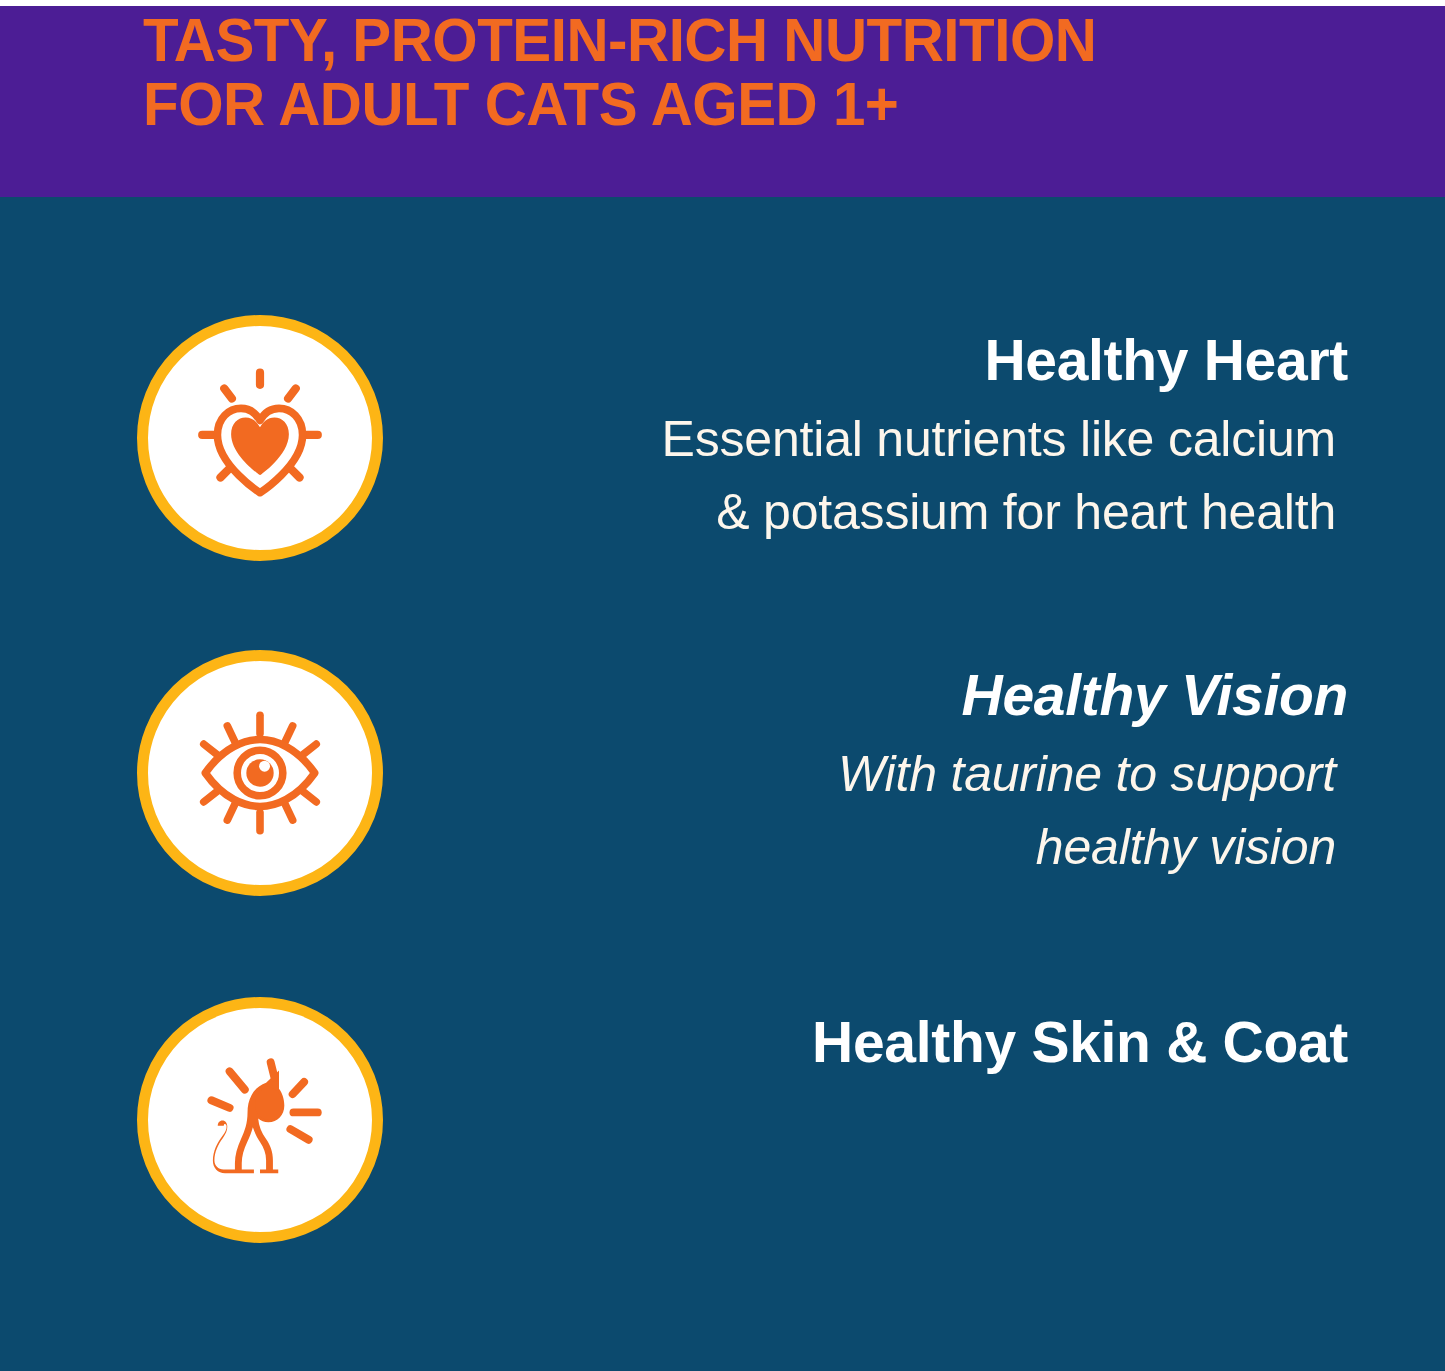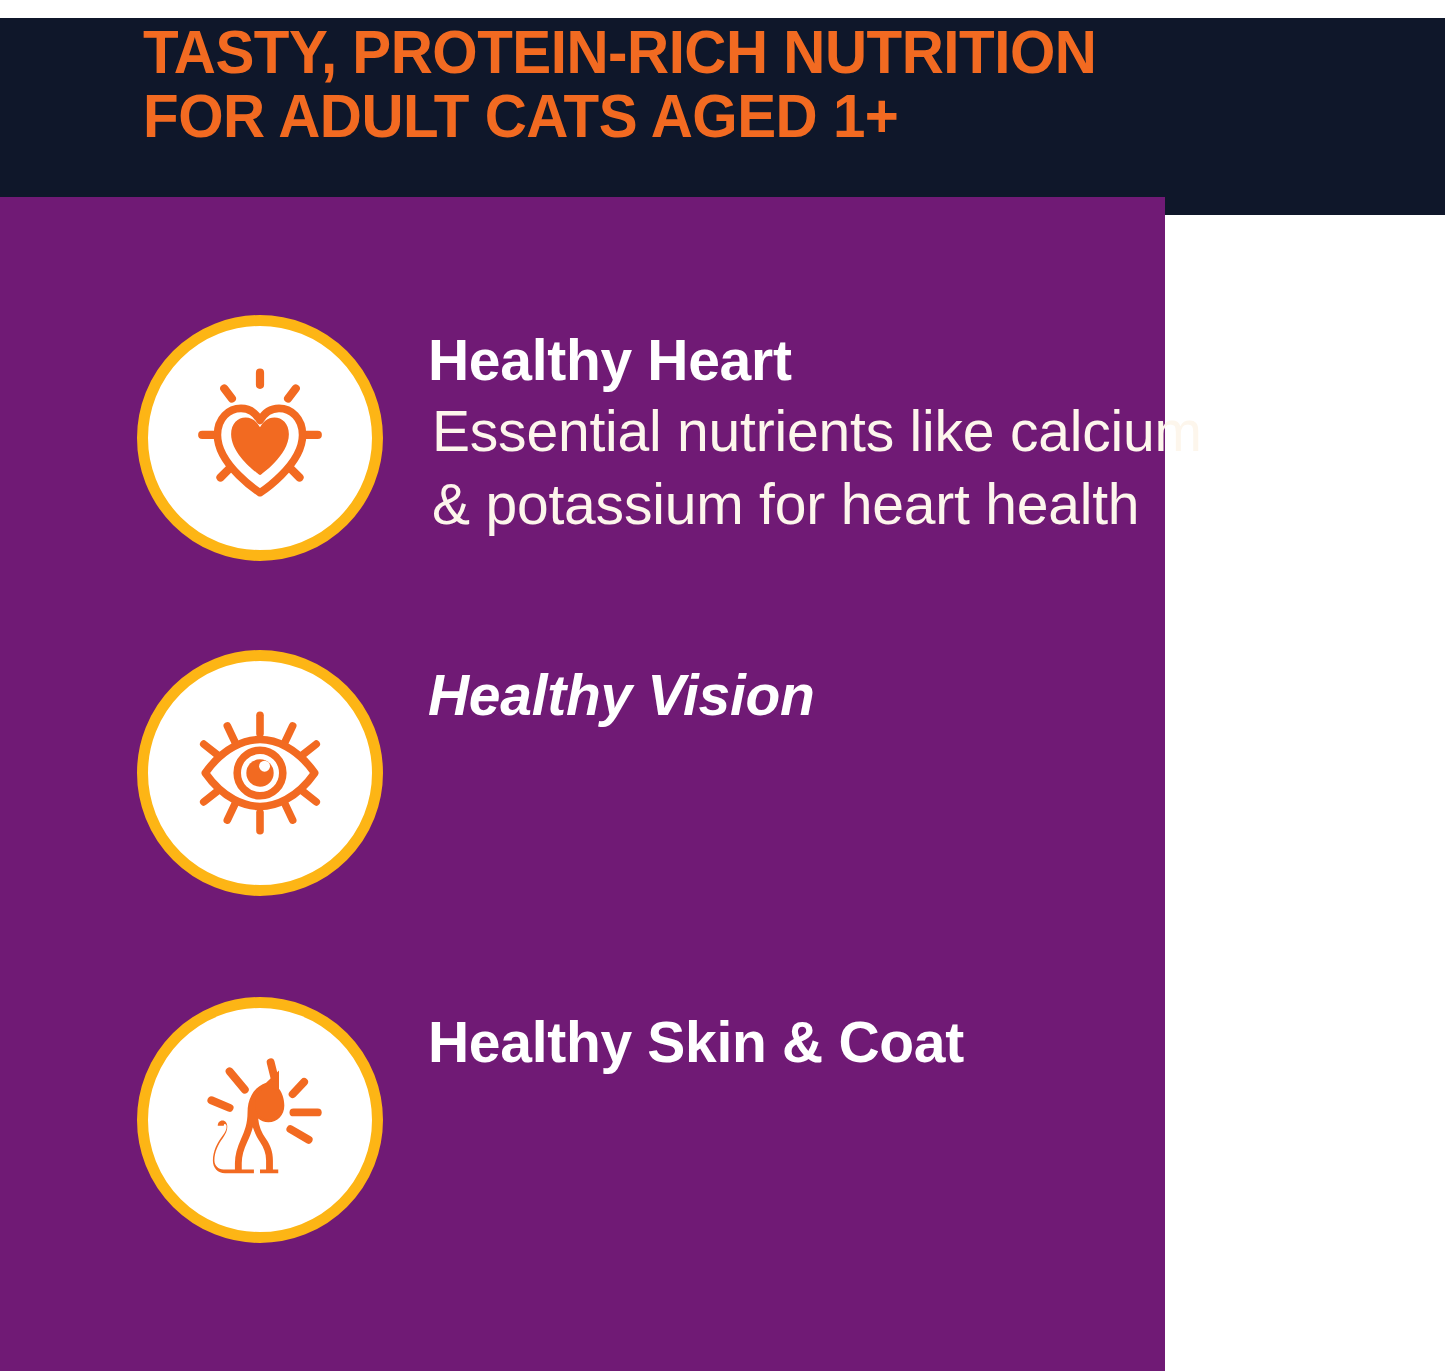--- a/index.html
+++ b/index.html
@@ -12,24 +12,24 @@
     height: 1371px;
     font-family: "Liberation Sans", sans-serif;
     overflow: hidden;
     position: relative;
   }
 
   
   .headline-band {
     position: absolute;
     left: 0;
-    top: 18px;
+    top: 6px;
     width: 1445px;
     height: 197px;
-    background: #0f172a;
+    background: #4c1d95;
     box-sizing: border-box;
   }
   .headline {
     position: absolute;
     left: 143px;
     top: 2px;
     width: 1230px;
     color: #F26A21;
     font-family: "Liberation Sans Narrow", "Liberation Sans", sans-serif;
     font-weight: bold;
@@ -39,23 +39,24 @@
     transform: scaleX(0.94);
     transform-origin: left top;
     white-space: pre-line;
   }
 
   
   .panel {
     position: absolute;
     left: 0;
     top: 197px;
-    width: 1165px;
+    width: 1445px;
     height: 1174px;
-    background: #701a75;
+    background: #0c4a6e;
+    text-align: right;
   }
 
   
   .benefit-row {
     position: absolute;
     left: 0;
     width: 1445px;
     height: 300px;
   }
   #row-0 { top: 118px; }
@@ -93,24 +94,24 @@
     color: #FFFFFF;
     font-weight: bold;
     font-size: 57px;
     line-height: 62px;
     letter-spacing: -0.3px;
     margin: 0 0 4px 0;
   }
   .benefit-desc {
     color: #FDF6EC;
     font-weight: 400;
-    font-size: 57px;
+    font-size: 50px;
     line-height: 73px;
     letter-spacing: -0.2px;
-    margin: 4px;
+    margin: 12px;
     white-space: pre-line;
   }
 </style>
 </head>
 <body>
 
 <div class="headline-band">
   <div class="headline">TASTY, PROTEIN-RICH NUTRITION
 FOR ADULT CATS AGED 1+</div>
 </div>
@@ -168,20 +169,22 @@
 
           <circle cx="50" cy="50" r="15" stroke-width="5"></circle>
         </g>
 
         <circle cx="50" cy="50" r="9" fill="#F26A21"></circle>
         <circle cx="53" cy="45.5" r="3.6" fill="#FFFFFF"></circle>
       </svg>
     </div>
     <div class="benefit-text">
       <div class="benefit-title">Healthy Vision</div>
+      <div class="benefit-desc">With taurine to support
+healthy vision</div>
     </div>
   </div>
 
   <div class="benefit-row" id="row-2">
     <div class="icon-badge">
       <svg viewBox="0 0 100 100">
 
         <path d="M62.5 29.5 L62.5 17.5 L54 25.5 C50 26.8 46.5 29.8 44.5 33.5
                  C42.5 37.2 41.8 41 41.8 45
                  C41.8 52 40 57 37.5 62.5

